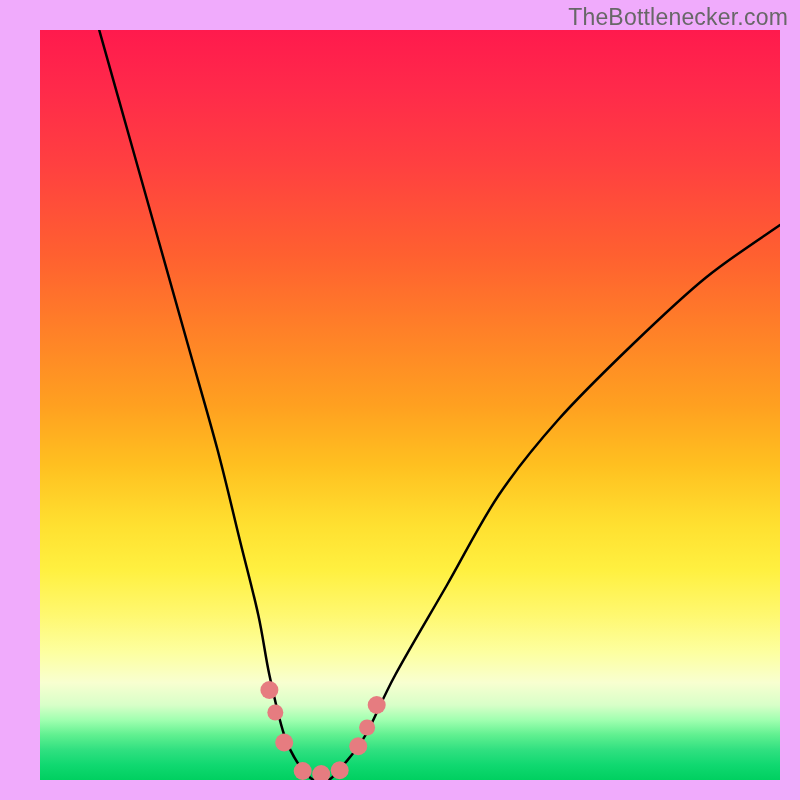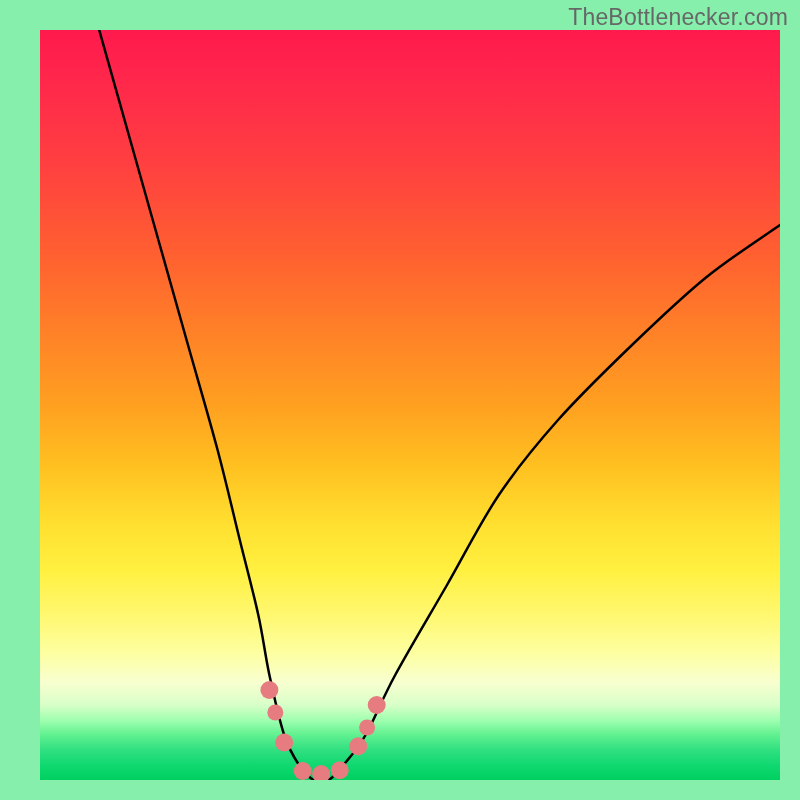--- a/index.html
+++ b/index.html
@@ -10,21 +10,21 @@
     overflow: hidden;
     background: #000;
     font-family: Arial, Helvetica, sans-serif;
   }
   .frame {
     position: absolute;
     left: 0;
     top: 0;
     width: 800px;
     height: 800px;
-    background: #86efac;
+    background: #f0abfc;
   }
   .plot-area {
     position: absolute;
     left: 40px;
     top: 30px;
     width: 740px;
     height: 750px;
     overflow: hidden;
   }
   .gradient {

